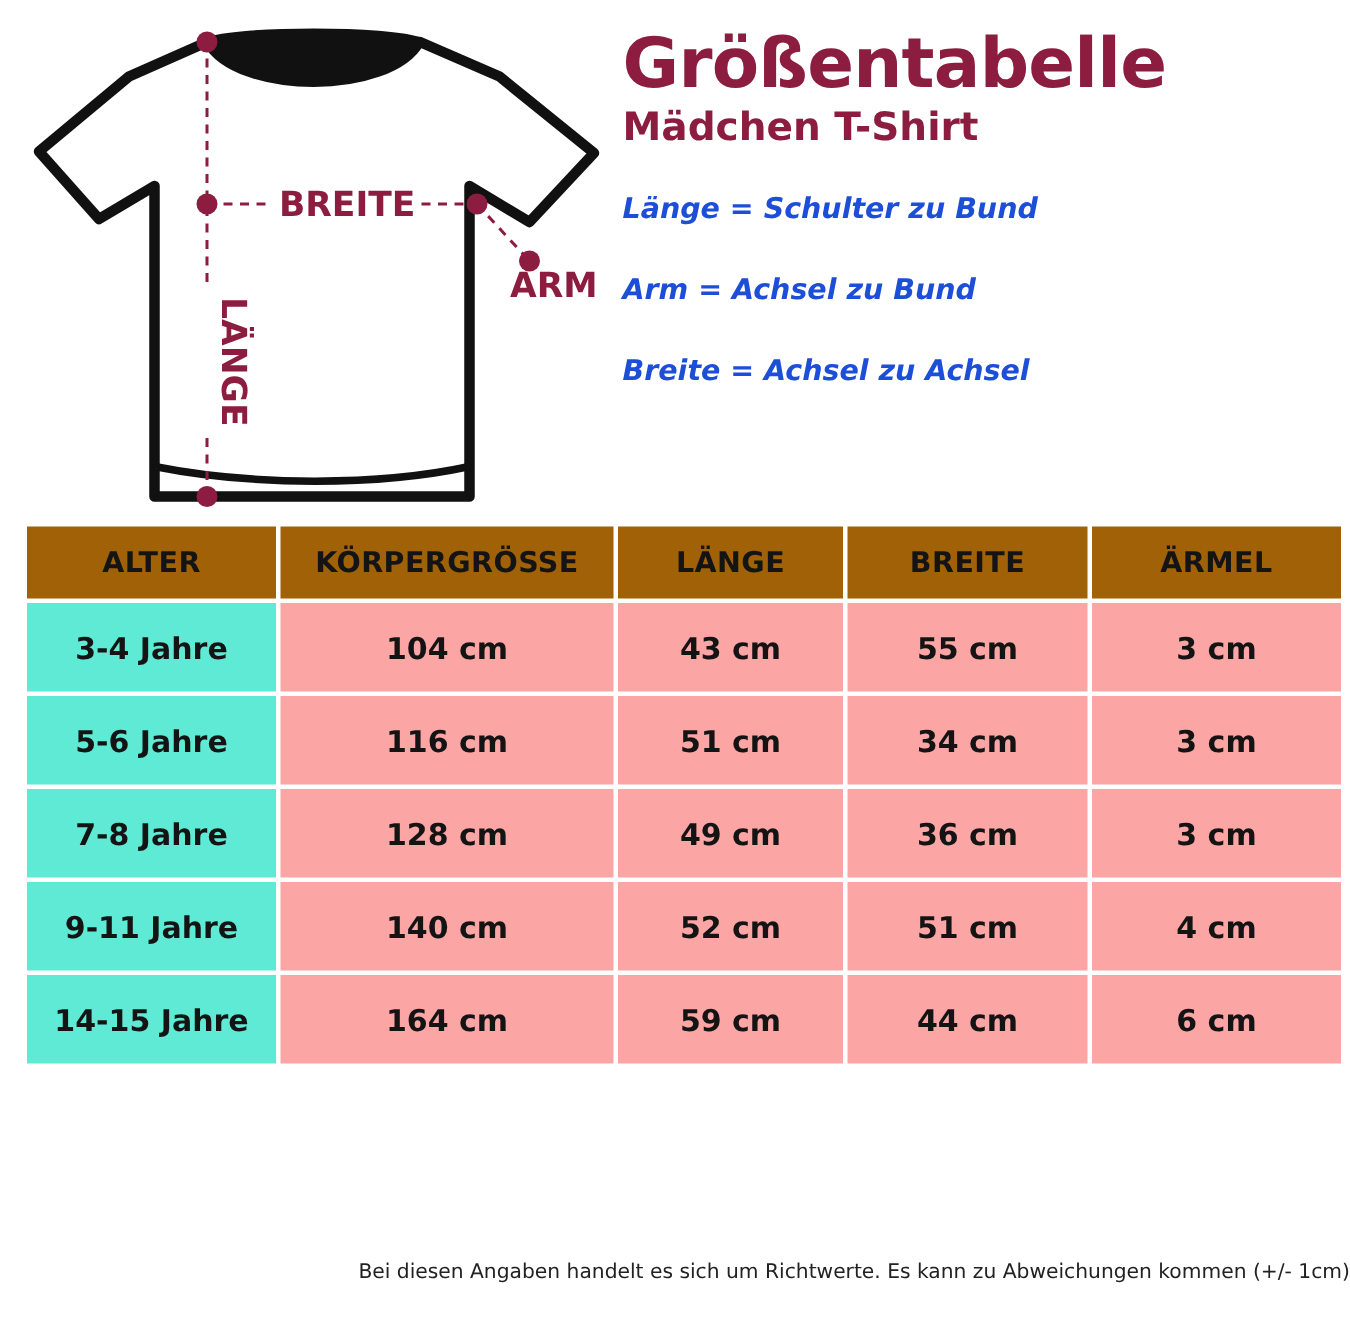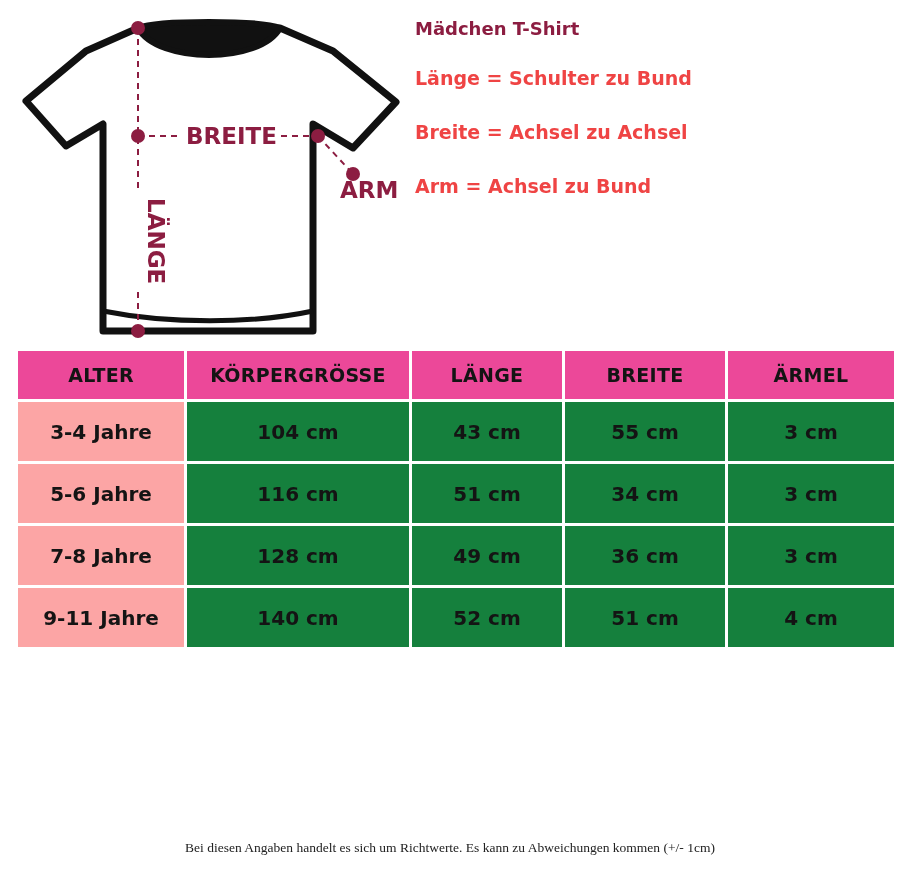--- a/index.html
+++ b/index.html
@@ -42,78 +42,78 @@
   }
   .title {
     font-size: 46px;
     font-weight: bold;
     color: #8c1d41;
     letter-spacing: -0.5px;
     line-height: 1.05;
     margin: 0 0 4px 0;
   }
   .subtitle {
-    font-size: 18px;
+    font-size: 26px;
     font-weight: bold;
     color: #8c1d41;
     margin: 0 0 28px 0;
   }
   .legend-line {
     font-size: 19px;
     font-weight: bold;
-    color: #ef4444;
+    color: #1d4ed8;
     margin: 0 0 32px 0;
+    font-style: italic;
   }
   .legend-line:last-child { margin-bottom: 0; }
 
   
   .table {
     position: absolute;
     left: 15px;
     top: 348px;
     width: 870px;
     border-collapse: separate;
     border-spacing: 3px;
     table-layout: fixed;
   }
   .table th, .table td {
     text-align: center;
     vertical-align: middle;
     font-weight: bold;
     color: #141414;
   }
   .table th {
-    background: #ec4899;
+    background: #a16207;
     height: 46px;
     font-size: 19px;
     letter-spacing: 0.3px;
   }
   .table td {
     height: 57px;
     font-size: 20px;
-    background: #15803d;
+    background: #fca5a5;
   }
   .table td.age {
-    background: #fca5a5;
+    background: #5eead4;
   }
   col.c0 { width: 166px; }
   col.c1 { width: 222px; }
   col.c2 { width: 150px; }
   col.c3 { width: 160px; }
   col.c4 { width: 166px; }
 
   .footnote {
     position: absolute;
     left: 0;
     top: 840px;
     width: 900px;
-    text-align: center;
+    text-align: right;
     font-size: 13.5px;
     color: #222;
-    font-family: Liberation Serif, serif;
   }
 
   
   svg text.meas {
     font-family: "DejaVu Sans", sans-serif;
     font-weight: bold;
     fill: #8c1d41;
   }
 </style>
 </head>
@@ -149,24 +149,25 @@
         <text class="meas" x="178" y="138" font-size="23">BREITE</text>
 
         <rect x="118" y="186" width="28" height="96" fill="#ffffff"></rect>
         <text class="meas" x="140" y="192" font-size="23" transform="rotate(90 140 192)">LÄNGE</text>
 
         <text class="meas" x="332" y="192" font-size="23">ARM</text>
       </svg>
     </div>
 
     <div class="text-wrap">
+      <h1 class="title">Größentabelle</h1>
       <div class="subtitle">Mädchen T-Shirt</div>
       <div class="legend-line">Länge = Schulter zu Bund</div>
+      <div class="legend-line">Arm = Achsel zu Bund</div>
       <div class="legend-line">Breite = Achsel zu Achsel</div>
-      <div class="legend-line">Arm = Achsel zu Bund</div>
     </div>
   </div>
 
   <table class="table">
     <colgroup>
       <col class="c0">
         <col class="c1">
         <col class="c2">
         <col class="c3">
         <col class="c4">
@@ -202,18 +203,25 @@
         <td>36 cm</td>
         <td>3 cm</td>
       </tr>
       <tr>
         <td class="age">9-11 Jahre</td>
         <td>140 cm</td>
         <td>52 cm</td>
         <td>51 cm</td>
         <td>4 cm</td>
       </tr>
+      <tr>
+        <td class="age">14-15 Jahre</td>
+        <td>164 cm</td>
+        <td>59 cm</td>
+        <td>44 cm</td>
+        <td>6 cm</td>
+      </tr>
     </tbody>
   </table>
 
   <div class="footnote">Bei diesen Angaben handelt es sich um Richtwerte. Es kann zu Abweichungen kommen (+/- 1cm)</div>
 
 </div>
 
 </body></html>

